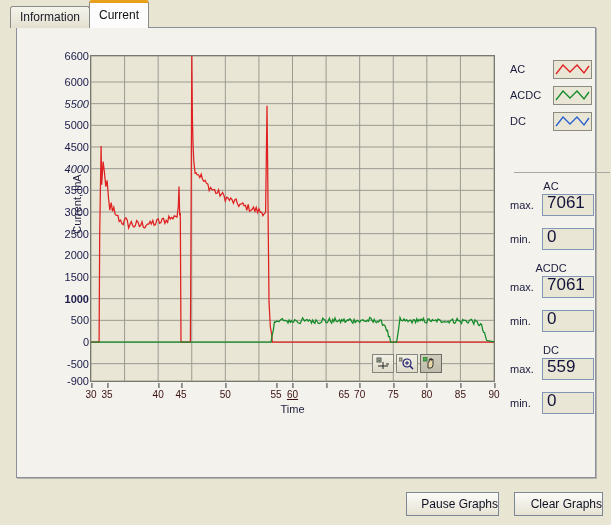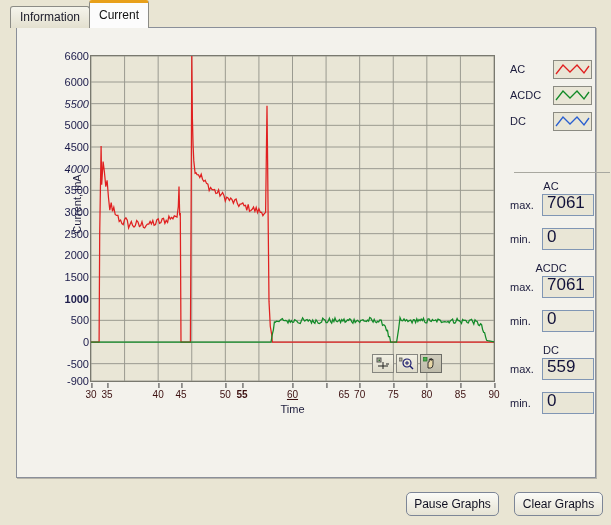--- a/index.html
+++ b/index.html
@@ -225,26 +225,26 @@
   #bottom-bar {
     position: absolute;
     left: 0; top: 492px;
     width: 611px; height: 33px;
   }
   .action-btn {
     position: absolute;
     top: 0;
     height: 24px;
     line-height: 22px;
-    text-align: center;
+    text-align: right;
     font-size: 12px;
     color: #101022;
     background: linear-gradient(#fbfbf7, #e6e3d4);
     border: 1px solid #7d8697;
-    border-radius: 5px;
+    border-radius: 0;
     box-sizing: border-box;
     cursor: default;
   }
   #pause-btn { left: 406px; width: 93px; }
   #clear-btn { left: 514px; width: 89px; }
 </style>
 </head>
 <body>
 
 <div id="tabstrip">
@@ -319,21 +319,21 @@
           </g>
       </svg>
     </div>
 
     <div id="xaxis">
         <div class="xtick" style="left: 1px;">30</div>
         <div class="xtick" style="left: 17px;">35</div>
         <div class="xtick" style="left: 68.1667px;">40</div>
         <div class="xtick" style="left: 91px;">45</div>
         <div class="xtick" style="left: 135.333px;">50</div>
-        <div class="xtick" style="left: 152px; font-weight: bold;">55</div>
+        <div class="xtick" style="left: 186px;">55</div>
         <div class="xtick" style="left: 202.5px; text-decoration: underline;">60</div>
         <div class="xtick" style="left: 236.083px; padding-left: 36px;">65</div>
         <div class="xtick" style="left: 269.667px;">70</div>
         <div class="xtick" style="left: 303.25px;">75</div>
         <div class="xtick" style="left: 336.833px;">80</div>
         <div class="xtick" style="left: 370.417px;">85</div>
         <div class="xtick" style="left: 404px;">90</div>
       </div>
     <div id="xlabel">Time</div>
 

